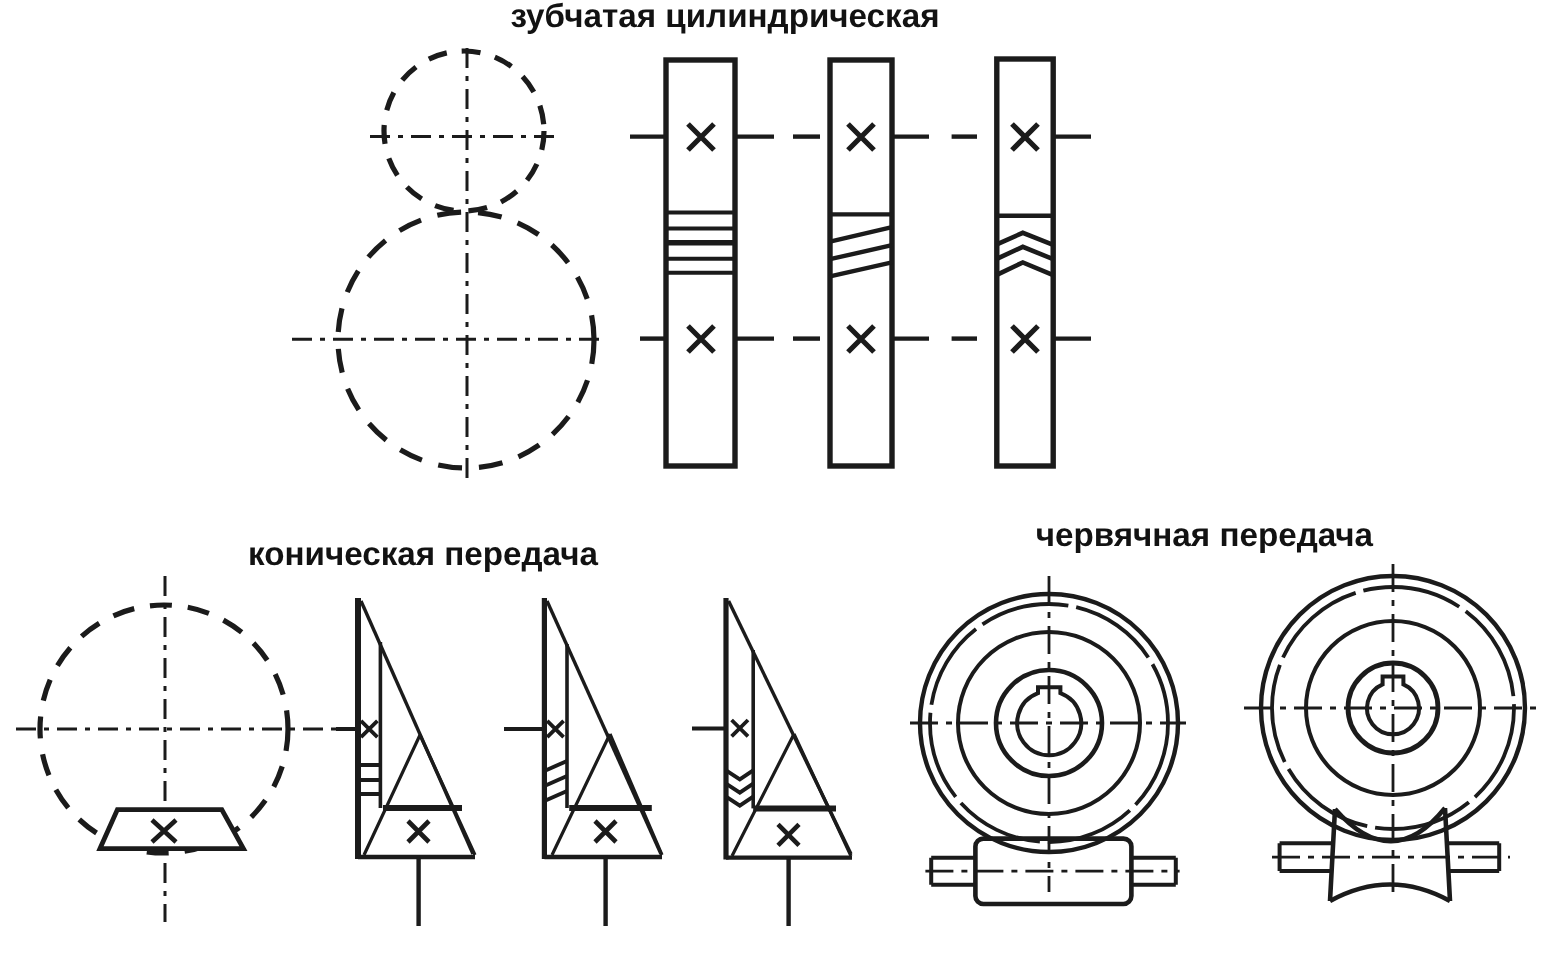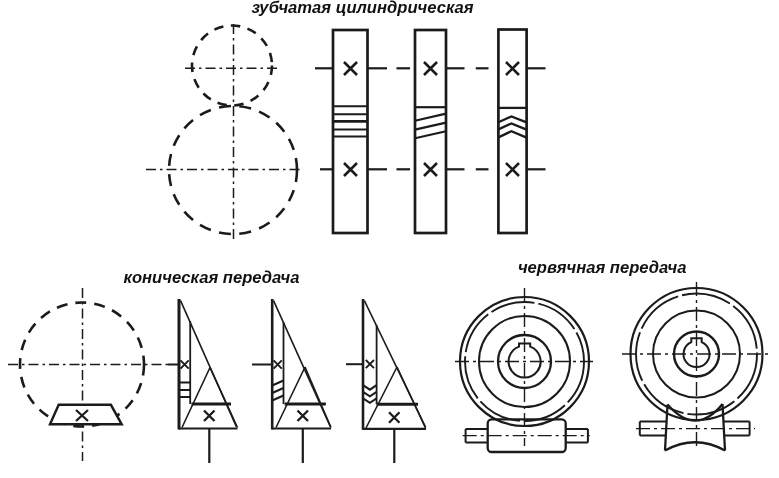--- a/index.html
+++ b/index.html
@@ -1,16 +1,16 @@
 <!DOCTYPE html>
 <html><head>
 <meta charset="utf-8">
 <style>
   html,body{margin:0;padding:0;background:#ffffff;}
-  .page{position:relative;width:779px;height:478px;background:#ffffff;overflow:hidden;font-style:italic;}
+  .page{position:relative;width:779px;height:478px;background:#ffffff;overflow:hidden;}
   svg{position:absolute;left:0;top:0;}
   .t{font-family:"Liberation Sans",sans-serif;font-weight:bold;fill:#121212;}
 </style>
 </head>
 <body>
 <div class="page">
 <svg width="779" height="478" viewBox="0 0 779 478" fill="none" stroke-linecap="butt">
 <g id="titles" stroke="none">
   <text class="t" x="362.5" y="13.4" font-size="16.6" text-anchor="middle">зубчатая цилиндрическая</text>
   <text class="t" x="211.5" y="282.6" font-size="16.6" text-anchor="middle">коническая передача</text>

